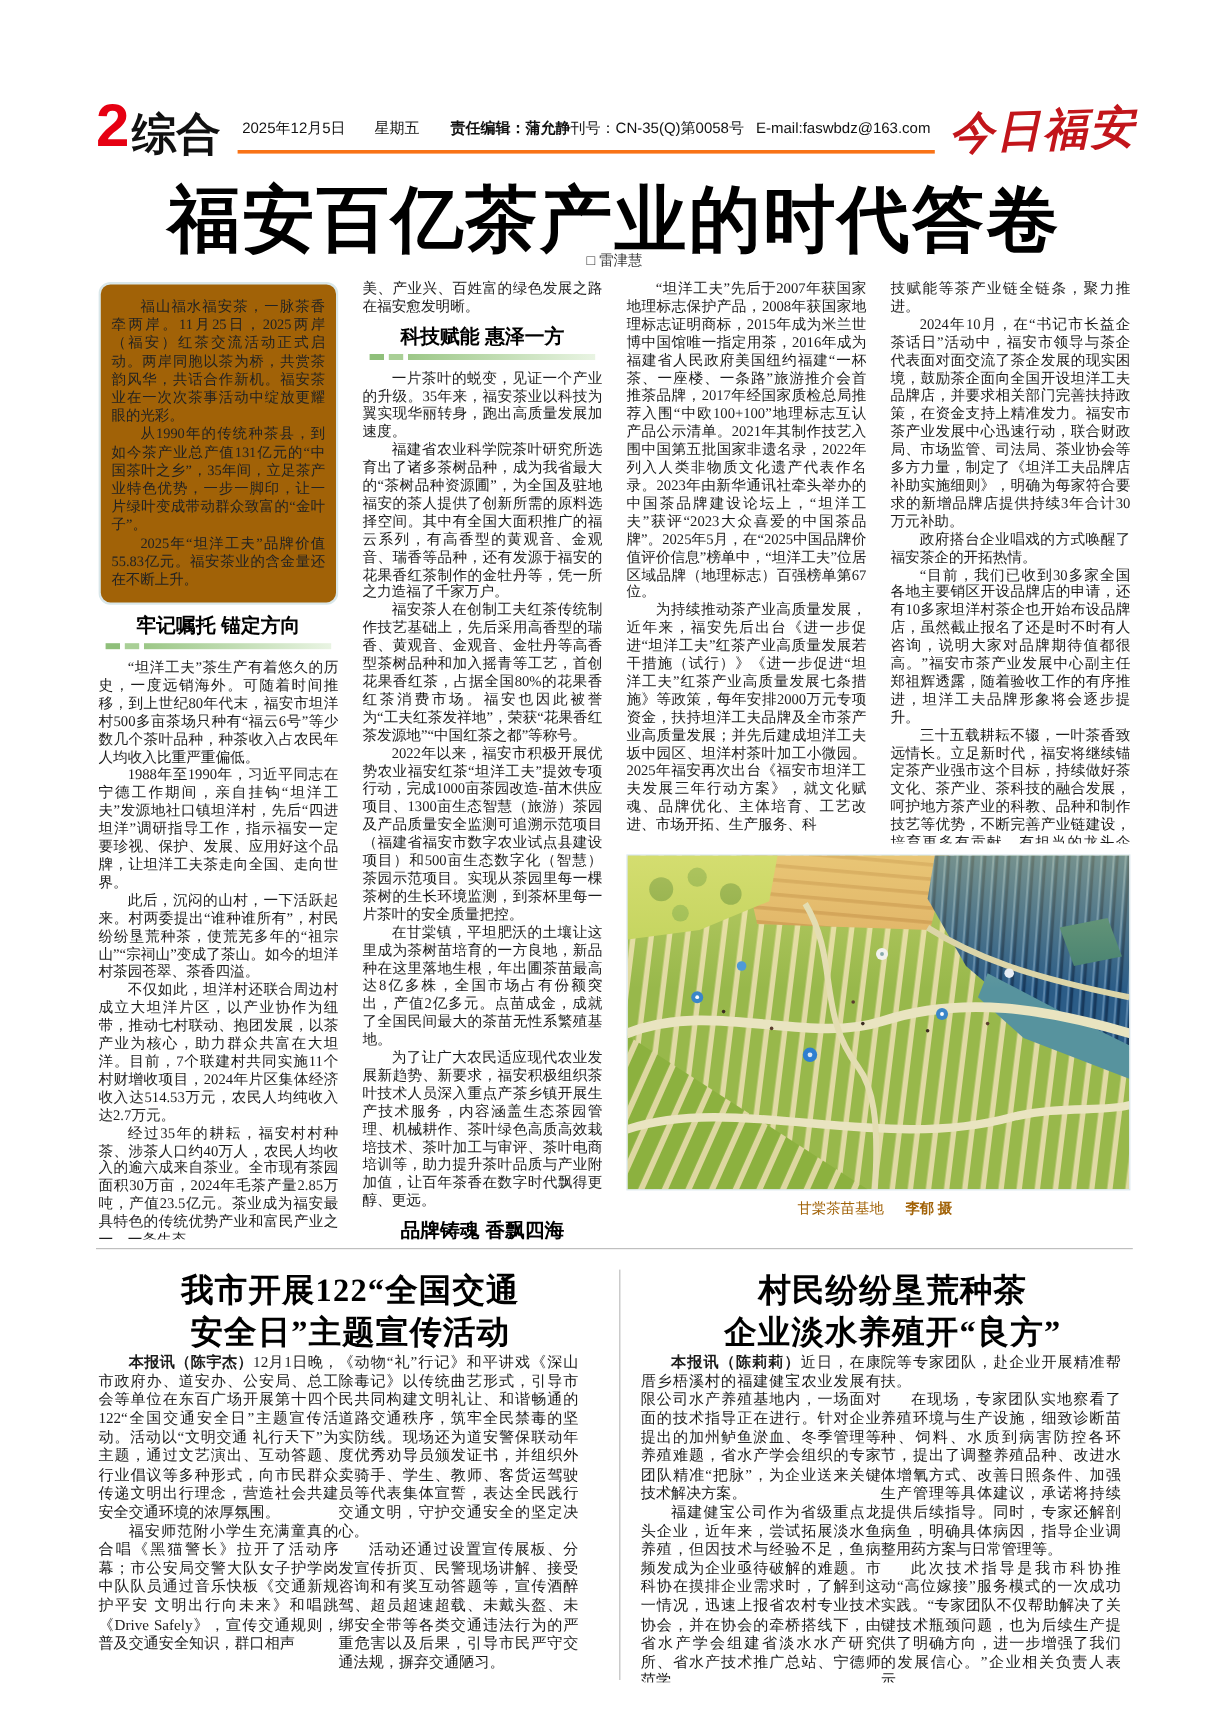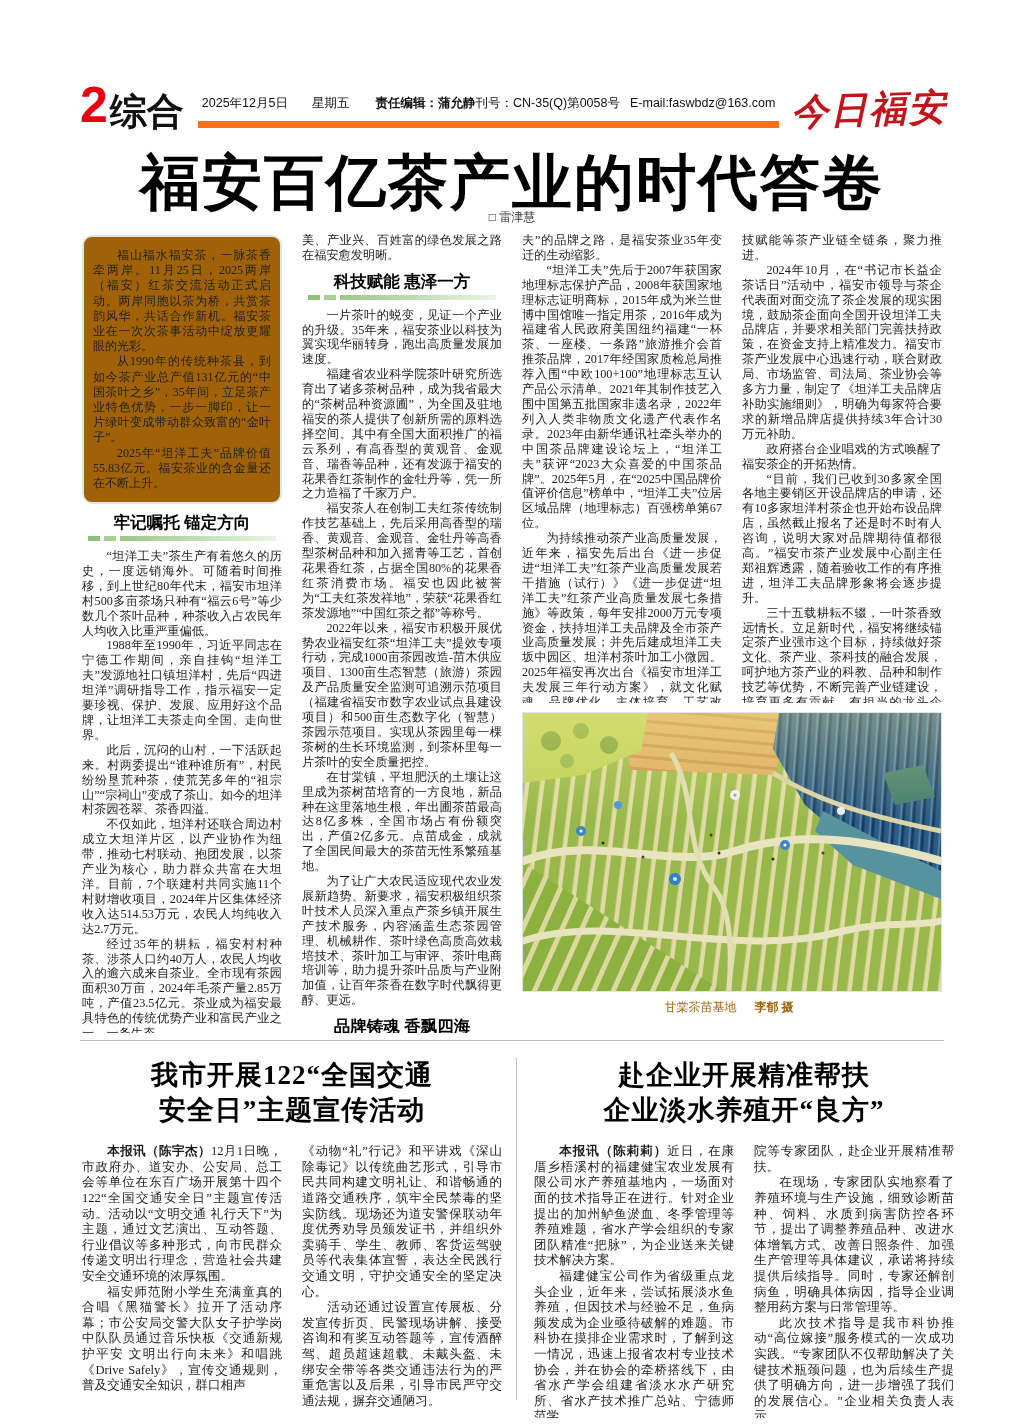--- a/index.html
+++ b/index.html
@@ -5,21 +5,21 @@
   html,body{margin:0;padding:0;}
   body{
     width:1024px;height:1427px;position:relative;background:#ffffff;
     font-family:"Liberation Serif", serif;color:#1a1a1a;overflow:hidden;
   }
   
   .header{position:absolute;top:80px;left:80px;width:864px;display:flex;align-items:flex-end;}
   .pageno{display:flex;align-items:flex-end;line-height:1;white-space:nowrap;}
   .pageno .num{font-family:"Liberation Sans",sans-serif;font-weight:bold;font-size:50px;color:#e60012;}
   .pageno .sec{font-family:"Liberation Sans",sans-serif;font-weight:bold;font-size:37px;color:#111;margin-left:2px;}
-  .meta{flex:1;margin:0 12px 2px 14px;border-bottom:7px solid #f97316;padding:0 4px 9px 4px;
+  .meta{flex:1;margin:0 12px 2px 14px;border-bottom:3px solid #f97316;padding:0 4px 9px 4px;
         display:flex;align-items:baseline;font-family:"Liberation Sans",sans-serif;font-size:12.5px;color:#111;white-space:nowrap;}
   .meta .wd{margin-left:24px;}
   .meta .ed{margin-left:26px;font-weight:bold;}
   .meta .sp{flex:1;}
   .meta .em{margin-left:10px;}
   .masthead{font-family:"Liberation Serif",serif;font-style:italic;font-weight:bold;
             font-size:37px;color:#c2151b;line-height:1;transform:rotate(-2deg);margin-bottom:2px;letter-spacing:2px;white-space:nowrap;}
   
   .main-title{position:absolute;top:150px;left:80px;width:864px;text-align:center;
               font-weight:900;font-size:60px;letter-spacing:2px;color:#000;line-height:1.1;}
@@ -47,21 +47,21 @@
   .photo-wrap svg{display:block;border:1px solid #d9e6ee;}
   .photo-caption{margin-top:7px;text-align:center;font-size:12px;color:#a16207;padding-right:6px;}
   .photo-caption .credit{font-weight:bold;margin-left:18px;}
   
   .hdiv{position:absolute;top:1040px;left:80px;width:864px;height:1px;background:#bfbfbf;}
   .vdiv{position:absolute;top:1058px;left:516px;width:1px;height:342px;background:#bfbfbf;}
   .brief{position:absolute;top:1058px;width:420px;}
   .brief.bl{left:82px;}
   .brief.br{left:534px;}
   .brief h2{margin:0;text-align:center;font-size:27px;font-weight:900;color:#000;line-height:1.3;letter-spacing:1px;}
-  .brief .bcols{display:flex;gap:20px;margin-top:16px;}
+  .brief .bcols{display:flex;}
   .brief .bcol{width:200px;height:274px;overflow:hidden;}
   .brief .bcol p{margin:0;text-indent:2em;text-align:justify;font-size:12.6px;line-height:15.6px;color:#1c1c1c;}
   .brief .bcol p.cont{text-indent:0;}
   .lead{font-family:"Liberation Sans",sans-serif;font-weight:bold;}
 </style>
 </head>
 <body>
 
 <div class="header">
   <div class="pageno">
@@ -117,21 +117,20 @@
     <p>2022年以来，福安市积极开展优势农业福安红茶“坦洋工夫”提效专项行动，完成1000亩茶园改造-苗木供应项目、1300亩生态智慧（旅游）茶园及产品质量安全监测可追溯示范项目（福建省福安市数字农业试点县建设项目）和500亩生态数字化（智慧）茶园示范项目。实现从茶园里每一棵茶树的生长环境监测，到茶杯里每一片茶叶的安全质量把控。</p>
     <p>在甘棠镇，平坦肥沃的土壤让这里成为茶树苗培育的一方良地，新品种在这里落地生根，年出圃茶苗最高达8亿多株，全国市场占有份额突出，产值2亿多元。点苗成金，成就了全国民间最大的茶苗无性系繁殖基地。</p>
     <p>为了让广大农民适应现代农业发展新趋势、新要求，福安积极组织茶叶技术人员深入重点产茶乡镇开展生产技术服务，内容涵盖生态茶园管理、机械耕作、茶叶绿色高质高效栽培技术、茶叶加工与审评、茶叶电商培训等，助力提升茶叶品质与产业附加值，让百年茶香在数字时代飘得更醇、更远。</p>
     <div class="sec-head">品牌铸魂 香飘四海</div>
 
   </div>
 
   <div class="right2">
     <div class="cols2">
       <div class="acol short">
-        <p class="cont">夫”的品牌之路，是福安茶业35年变迁的生动缩影。</p>
         <p>“坦洋工夫”先后于2007年获国家地理标志保护产品，2008年获国家地理标志证明商标，2015年成为米兰世博中国馆唯一指定用茶，2016年成为福建省人民政府美国纽约福建“一杯茶、一座楼、一条路”旅游推介会首推茶品牌，2017年经国家质检总局推荐入围“中欧100+100”地理标志互认产品公示清单。2021年其制作技艺入围中国第五批国家非遗名录，2022年列入人类非物质文化遗产代表作名录。2023年由新华通讯社牵头举办的中国茶品牌建设论坛上，“坦洋工夫”获评“2023大众喜爱的中国茶品牌”。2025年5月，在“2025中国品牌价值评价信息”榜单中，“坦洋工夫”位居区域品牌（地理标志）百强榜单第67位。</p>
         <p>为持续推动茶产业高质量发展，近年来，福安先后出台《进一步促进“坦洋工夫”红茶产业高质量发展若干措施（试行）》《进一步促进“坦洋工夫”红茶产业高质量发展七条措施》等政策，每年安排2000万元专项资金，扶持坦洋工夫品牌及全市茶产业高质量发展；并先后建成坦洋工夫坂中园区、坦洋村茶叶加工小微园。2025年福安再次出台《福安市坦洋工夫发展三年行动方案》，就文化赋魂、品牌优化、主体培育、工艺改进、市场开拓、生产服务、科</p>
       </div>
       <div class="acol short">
         <p class="cont">技赋能等茶产业链全链条，聚力推进。</p>
         <p>2024年10月，在“书记市长益企茶话日”活动中，福安市领导与茶企代表面对面交流了茶企发展的现实困境，鼓励茶企面向全国开设坦洋工夫品牌店，并要求相关部门完善扶持政策，在资金支持上精准发力。福安市茶产业发展中心迅速行动，联合财政局、市场监管、司法局、茶业协会等多方力量，制定了《坦洋工夫品牌店补助实施细则》，明确为每家符合要求的新增品牌店提供持续3年合计30万元补助。</p>
         <p>政府搭台企业唱戏的方式唤醒了福安茶企的开拓热情。</p>
         <p>“目前，我们已收到30多家全国各地主要销区开设品牌店的申请，还有10多家坦洋村茶企也开始布设品牌店，虽然截止报名了还是时不时有人咨询，说明大家对品牌期待值都很高。”福安市茶产业发展中心副主任郑祖辉透露，随着验收工作的有序推进，坦洋工夫品牌形象将会逐步提升。</p>
         <p>三十五载耕耘不辍，一叶茶香致远情长。立足新时代，福安将继续锚定茶产业强市这个目标，持续做好茶文化、茶产业、茶科技的融合发展，呵护地方茶产业的科教、品种和制作技艺等优势，不断完善产业链建设，培育更多有贡献、有担当的龙头企业，让福安茶业在国际舞台上书写更悠长的茶香传奇。</p>
       </div>
@@ -216,21 +215,21 @@
     </div>
     <div class="bcol">
       <p class="cont">《动物“礼”行记》和平讲戏《深山除毒记》以传统曲艺形式，引导市民共同构建文明礼让、和谐畅通的道路交通秩序，筑牢全民禁毒的坚实防线。现场还为道安警保联动年度优秀劝导员颁发证书，并组织外卖骑手、学生、教师、客货运驾驶员等代表集体宣誓，表达全民践行交通文明，守护交通安全的坚定决心。</p>
       <p>活动还通过设置宣传展板、分发宣传折页、民警现场讲解、接受咨询和有奖互动答题等，宣传酒醉驾、超员超速超载、未戴头盔、未绑安全带等各类交通违法行为的严重危害以及后果，引导市民严守交通法规，摒弃交通陋习。</p>
     </div>
   </div>
 </div>
 
 <div class="brief br">
   <h2>
-    <div>赴企业开展精准帮扶</div>
+    <div>村民纷纷垦荒种茶</div>
     <div>企业淡水养殖开“良方”</div>
   </h2>
   <div class="bcols">
     <div class="bcol">
       <p><span class="lead">本报讯（陈莉莉）</span><span>近日，在康厝乡梧溪村的福建健宝农业发展有限公司水产养殖基地内，一场面对面的技术指导正在进行。针对企业提出的加州鲈鱼淤血、冬季管理等养殖难题，省水产学会组织的专家团队精准“把脉”，为企业送来关键技术解决方案。</span></p>
       <p>福建健宝公司作为省级重点龙头企业，近年来，尝试拓展淡水鱼养殖，但因技术与经验不足，鱼病频发成为企业亟待破解的难题。市科协在摸排企业需求时，了解到这一情况，迅速上报省农村专业技术协会，并在协会的牵桥搭线下，由省水产学会组建省淡水水产研究所、省水产技术推广总站、宁德师范学</p>
     </div>
     <div class="bcol">
       <p class="cont">院等专家团队，赴企业开展精准帮扶。</p>
       <p>在现场，专家团队实地察看了养殖环境与生产设施，细致诊断苗种、饲料、水质到病害防控各环节，提出了调整养殖品种、改进水体增氧方式、改善日照条件、加强生产管理等具体建议，承诺将持续提供后续指导。同时，专家还解剖病鱼，明确具体病因，指导企业调整用药方案与日常管理等。</p>

